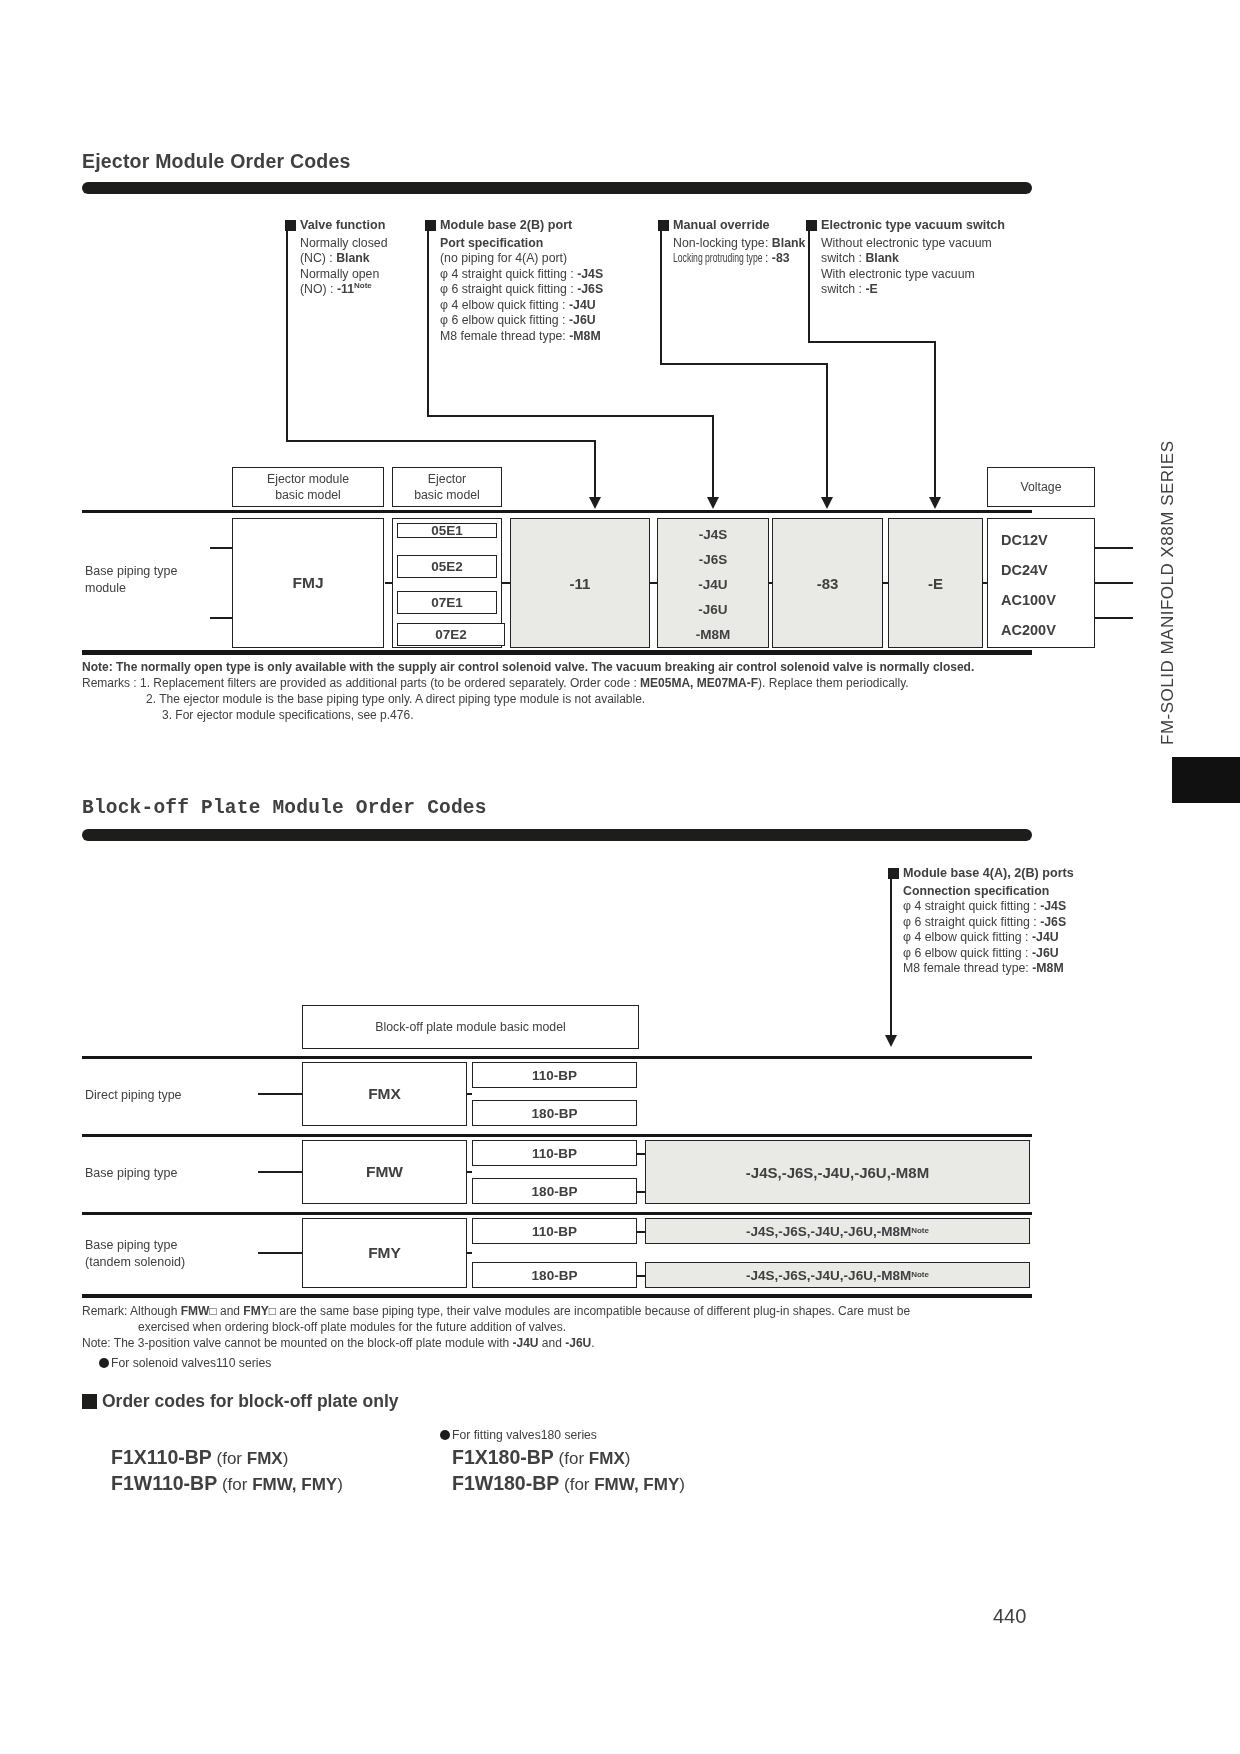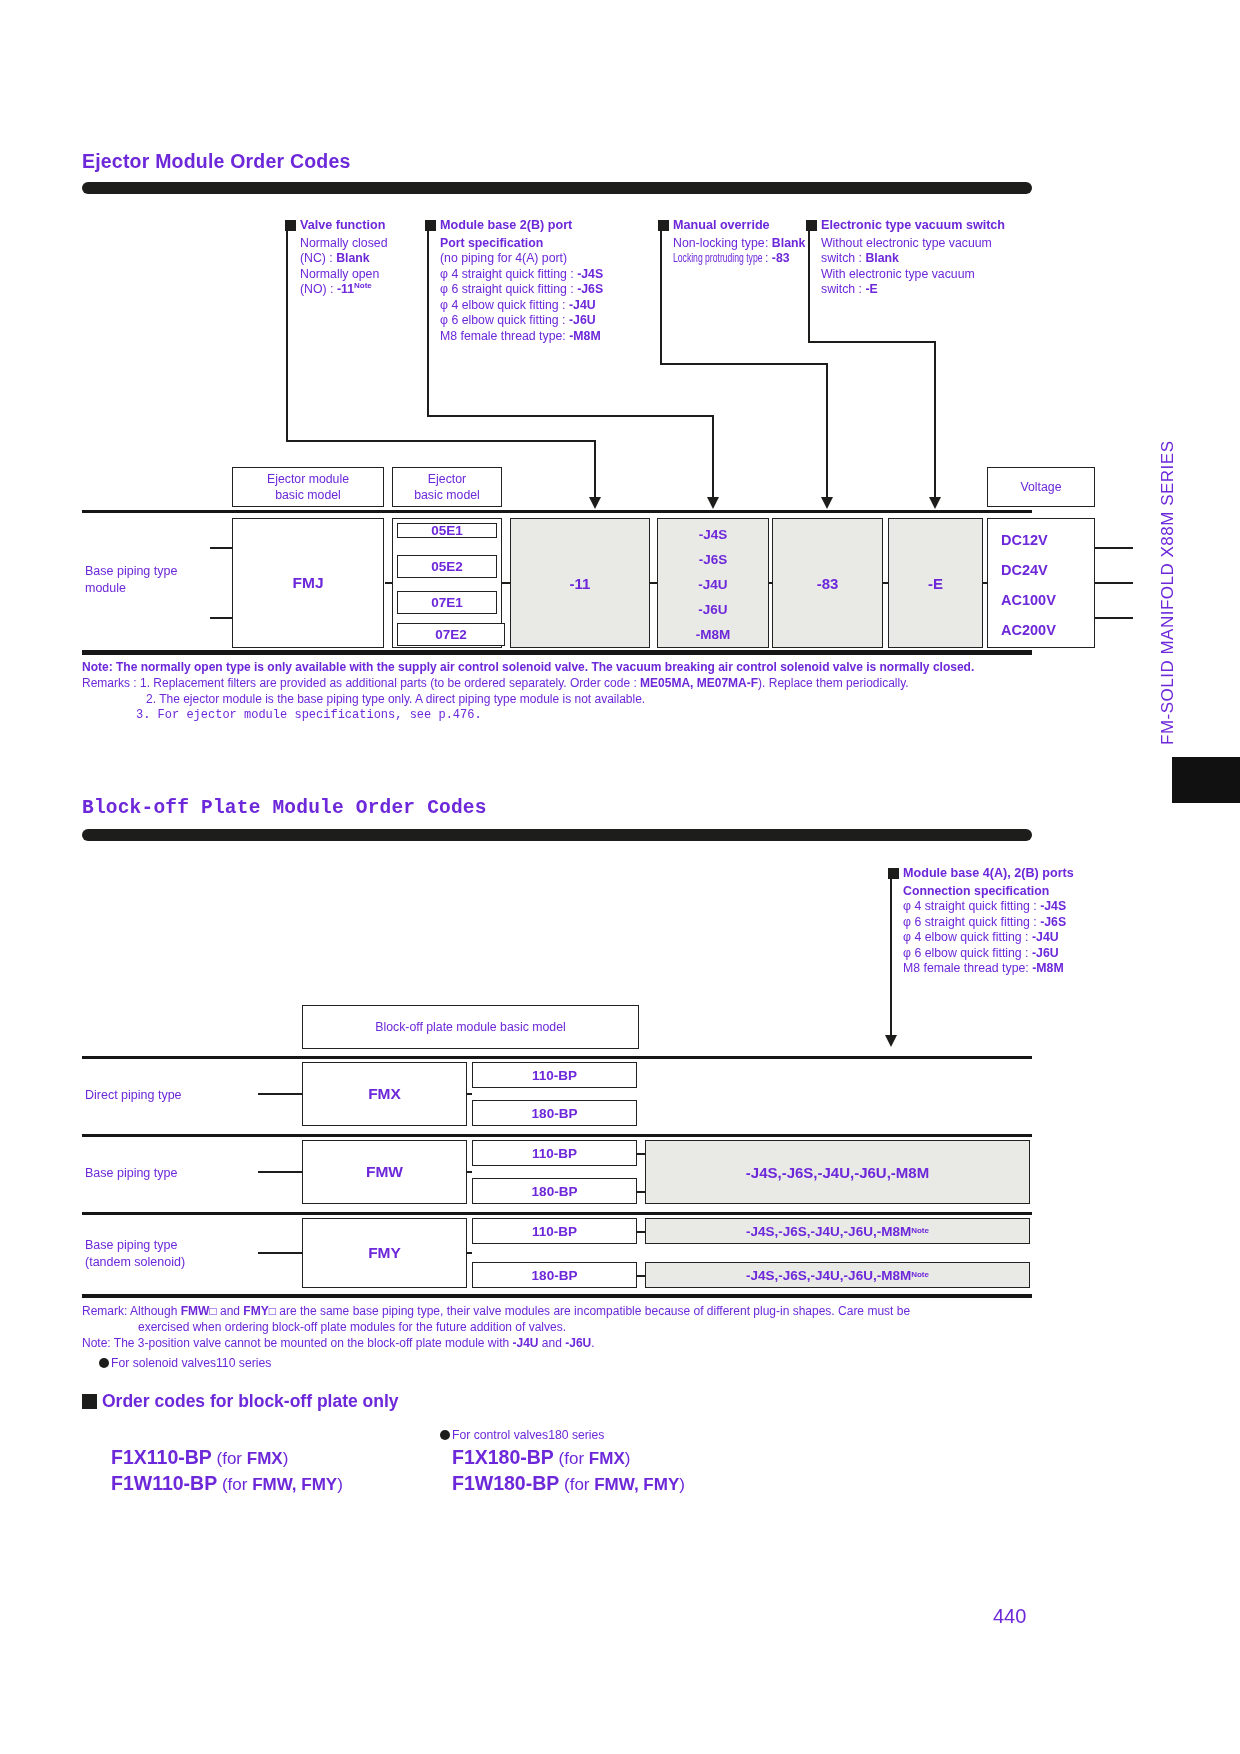--- a/index.html
+++ b/index.html
@@ -1,17 +1,17 @@
 <!DOCTYPE html>
 <html><head>
 <meta charset="utf-8">
 <style>
   html,body{margin:0;padding:0;background:#ffffff;}
   #page{position:relative;width:1240px;height:1754px;background:#ffffff;
-        font-family:"Liberation Sans",sans-serif;color:#6d28d9;overflow:hidden;}
+        font-family:"Liberation Sans",sans-serif;color:#404040;overflow:hidden;}
   .abs{position:absolute;}
   .sect-title{position:absolute;font-size:19.5px;font-weight:bold;letter-spacing:.2px;}
   .tbar{position:absolute;height:12px;background:#1d1d1b;border-radius:6px;}
   .hrule{position:absolute;background:#161616;}
   .line{position:absolute;background:#1d1d1b;}
   .arrow{position:absolute;width:0;height:0;border-left:6px solid transparent;
          border-right:6px solid transparent;border-top:12px solid #1d1d1b;}
   .ann{position:absolute;font-size:12.3px;line-height:15.5px;}
   .ann .ttl{display:flex;align-items:center;gap:4px;font-weight:bold;font-size:12.6px;margin-bottom:2px;}
   .ann .bl{margin-left:15px;}
@@ -186,21 +186,21 @@
   <div class="line" style="left:983px;top:582px;width:4px;height:1.5px;"></div>
   <div class="line" style="left:1095px;top:547px;width:38px;height:1.5px;"></div>
   <div class="line" style="left:1095px;top:582px;width:38px;height:1.5px;"></div>
   <div class="line" style="left:1095px;top:617px;width:38px;height:1.5px;"></div>
 
   <div class="hrule" style="left:82px;top:650px;width:950px;height:5px;"></div>
 
   <div class="note-txt" style="left:82px;top:659px;font-weight:bold;">Note: The normally open type is only available with the supply air control solenoid valve. The vacuum breaking air control solenoid valve is normally closed.</div>
   <div class="note-txt" style="left:82px;top:675px;"><span>Remarks : 1. Replacement filters are provided as additional parts (to be ordered separately. Order code : </span><b>ME05MA, ME07MA-F</b><span>). Replace them periodically.</span></div>
   <div class="note-txt" style="left:146px;top:691px;">2. The ejector module is the base piping type only. A direct piping type module is not available.</div>
-  <div class="note-txt" style="left:136px;top:707px;font-family:Liberation Mono, monospace;">3. For ejector module specifications, see p.476.</div>
+  <div class="note-txt" style="left:162px;top:707px;">3. For ejector module specifications, see p.476.</div>
 
   <div class="sect-title" style="left:82px;top:797px;font-family:Liberation Mono, monospace;">Block-off Plate Module Order Codes</div>
   <div class="tbar" style="left:82px;top:829px;width:950px;"></div>
 
   <div class="ann" style="left:888px;top:866px;width:245px;">
     <div class="ttl">
         <span class="sq"></span>
         <span>Module base 4(A), 2(B) ports</span>
       </div>
     <div class="bl" style="font-weight:bold;">Connection specification</div>
@@ -287,21 +287,21 @@
 
   <div class="grp-hdr" style="left:99px;top:1356px;">
     <span class="dot"></span>
     <span>For solenoid valves110 series</span>
   </div>
   <div class="codeline" style="left:99px;top:1446px;"><span class="big">F1X110-BP</span><span> (for </span><span class="mdl">FMX</span><span>)</span></div>
   <div class="codeline" style="left:99px;top:1472px;"><span class="big">F1W110-BP</span><span> (for </span><span class="mdl">FMW, FMY</span><span>)</span></div>
 
   <div class="grp-hdr" style="left:440px;top:1428px;">
     <span class="dot"></span>
-    <span>For control valves180 series</span>
+    <span>For fitting valves180 series</span>
   </div>
   <div class="codeline" style="left:440px;top:1446px;"><span class="big">F1X180-BP</span><span> (for </span><span class="mdl">FMX</span><span>)</span></div>
   <div class="codeline" style="left:440px;top:1472px;"><span class="big">F1W180-BP</span><span> (for </span><span class="mdl">FMW, FMY</span><span>)</span></div>
 
   <div class="sidebar" style="left:1158px;top:390px;height:355px;">FM-SOLID MANIFOLD X88M SERIES</div>
   <div class="abs" style="left:1172px;top:757px;width:68px;height:46px;background:#111;"></div>
   <div class="pagenum" style="left:993px;top:1605px;">440</div>
 
 </div>
 

